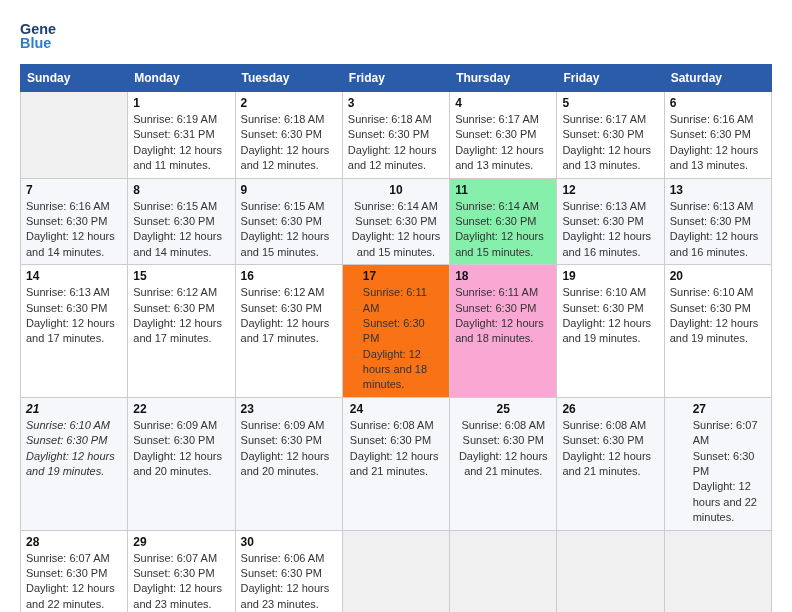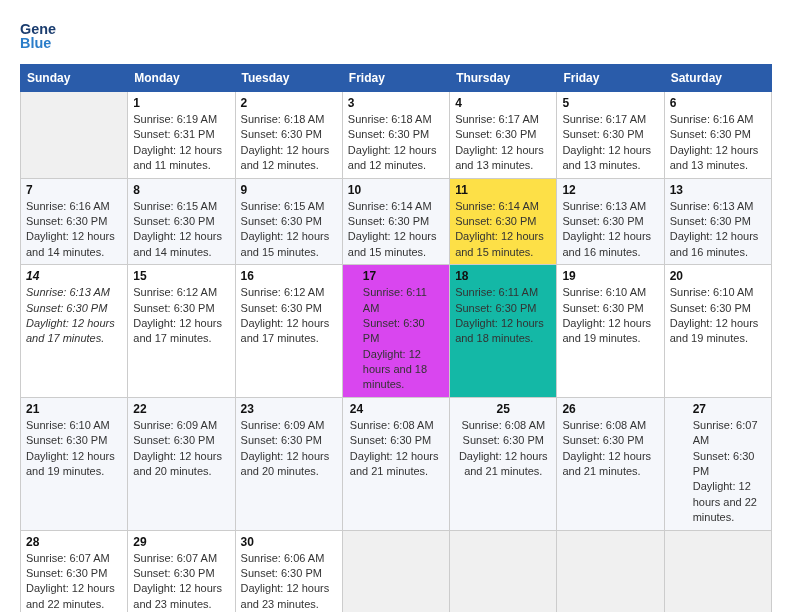--- a/index.html
+++ b/index.html
@@ -150,69 +150,69 @@
           <div class="day-info">Sunrise: 6:16 AM<br>Sunset: 6:30 PM<br>Daylight: 12 hours and 14 minutes.</div>
         </td>
         <td style="background: rgb(245, 247, 251);">
           <div class="day-num">8</div>
           <div class="day-info">Sunrise: 6:15 AM<br>Sunset: 6:30 PM<br>Daylight: 12 hours and 14 minutes.</div>
         </td>
         <td style="background: rgb(245, 247, 251);">
           <div class="day-num">9</div>
           <div class="day-info">Sunrise: 6:15 AM<br>Sunset: 6:30 PM<br>Daylight: 12 hours and 15 minutes.</div>
         </td>
-        <td style="background: rgb(245, 247, 251);">
+        <td style="background: rgb(245, 247, 251); text-align: center;">
           <div class="day-num">10</div>
           <div class="day-info">Sunrise: 6:14 AM<br>Sunset: 6:30 PM<br>Daylight: 12 hours and 15 minutes.</div>
         </td>
-        <td style="background: #fde047;">
+        <td style="background: #86efac;">
           <div class="day-num">11</div>
           <div class="day-info">Sunrise: 6:14 AM<br>Sunset: 6:30 PM<br>Daylight: 12 hours and 15 minutes.</div>
         </td>
         <td style="background: rgb(245, 247, 251);">
           <div class="day-num">12</div>
           <div class="day-info">Sunrise: 6:13 AM<br>Sunset: 6:30 PM<br>Daylight: 12 hours and 16 minutes.</div>
         </td>
         <td style="background: rgb(245, 247, 251);">
           <div class="day-num">13</div>
           <div class="day-info">Sunrise: 6:13 AM<br>Sunset: 6:30 PM<br>Daylight: 12 hours and 16 minutes.</div>
         </td>
       </tr>
       <tr>
-        <td style="background: rgb(255, 255, 255); font-style: italic;">
+        <td style="background: rgb(255, 255, 255);">
           <div class="day-num">14</div>
           <div class="day-info">Sunrise: 6:13 AM<br>Sunset: 6:30 PM<br>Daylight: 12 hours and 17 minutes.</div>
         </td>
         <td style="background: rgb(255, 255, 255);">
           <div class="day-num">15</div>
           <div class="day-info">Sunrise: 6:12 AM<br>Sunset: 6:30 PM<br>Daylight: 12 hours and 17 minutes.</div>
         </td>
         <td style="background: rgb(255, 255, 255); margin-top: 24px;">
           <div class="day-num">16</div>
           <div class="day-info">Sunrise: 6:12 AM<br>Sunset: 6:30 PM<br>Daylight: 12 hours and 17 minutes.</div>
         </td>
-        <td style="background: #d946ef; padding-left: 20px;">
+        <td style="background: #f97316; padding-left: 20px;">
           <div class="day-num">17</div>
           <div class="day-info">Sunrise: 6:11 AM<br>Sunset: 6:30 PM<br>Daylight: 12 hours and 18 minutes.</div>
         </td>
-        <td style="background: #14b8a6;">
+        <td style="background: #f9a8d4;">
           <div class="day-num">18</div>
           <div class="day-info">Sunrise: 6:11 AM<br>Sunset: 6:30 PM<br>Daylight: 12 hours and 18 minutes.</div>
         </td>
         <td style="background: rgb(255, 255, 255);">
           <div class="day-num">19</div>
           <div class="day-info">Sunrise: 6:10 AM<br>Sunset: 6:30 PM<br>Daylight: 12 hours and 19 minutes.</div>
         </td>
         <td style="background: rgb(255, 255, 255); margin-top: 40px;">
           <div class="day-num">20</div>
           <div class="day-info">Sunrise: 6:10 AM<br>Sunset: 6:30 PM<br>Daylight: 12 hours and 19 minutes.</div>
         </td>
       </tr>
       <tr>
-        <td style="background: rgb(245, 247, 251);">
+        <td style="background: rgb(245, 247, 251); font-style: italic;">
           <div class="day-num">21</div>
           <div class="day-info">Sunrise: 6:10 AM<br>Sunset: 6:30 PM<br>Daylight: 12 hours and 19 minutes.</div>
         </td>
         <td style="background: rgb(245, 247, 251);">
           <div class="day-num">22</div>
           <div class="day-info">Sunrise: 6:09 AM<br>Sunset: 6:30 PM<br>Daylight: 12 hours and 20 minutes.</div>
         </td>
         <td style="background: rgb(245, 247, 251);">
           <div class="day-num">23</div>
           <div class="day-info">Sunrise: 6:09 AM<br>Sunset: 6:30 PM<br>Daylight: 12 hours and 20 minutes.</div>

